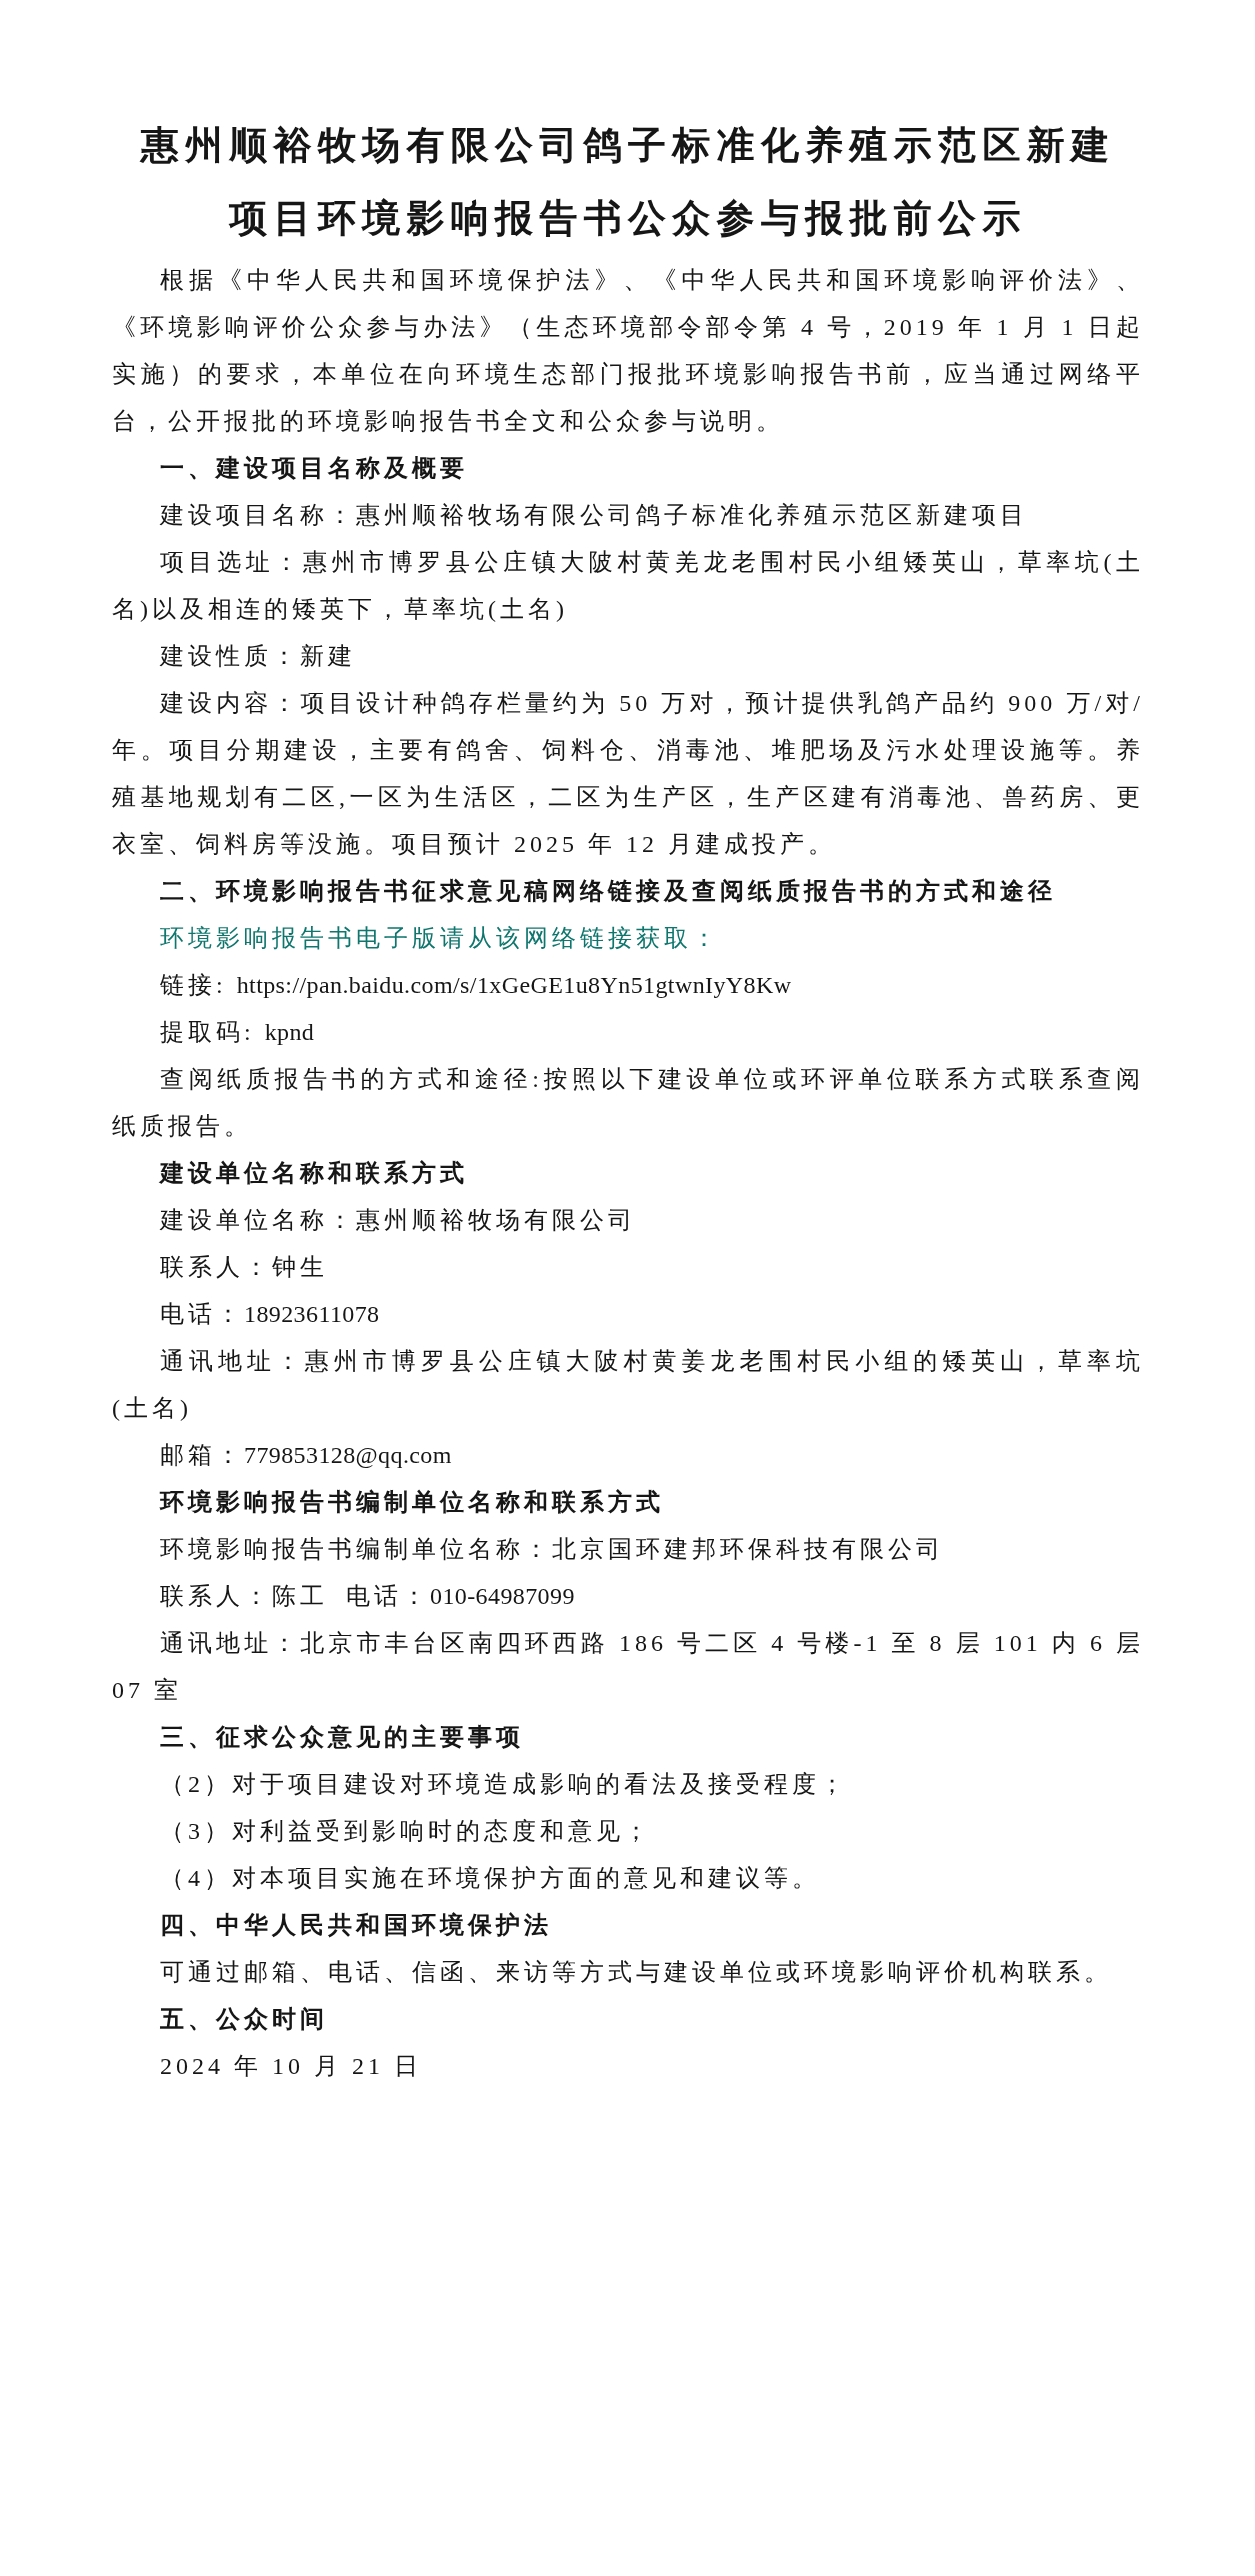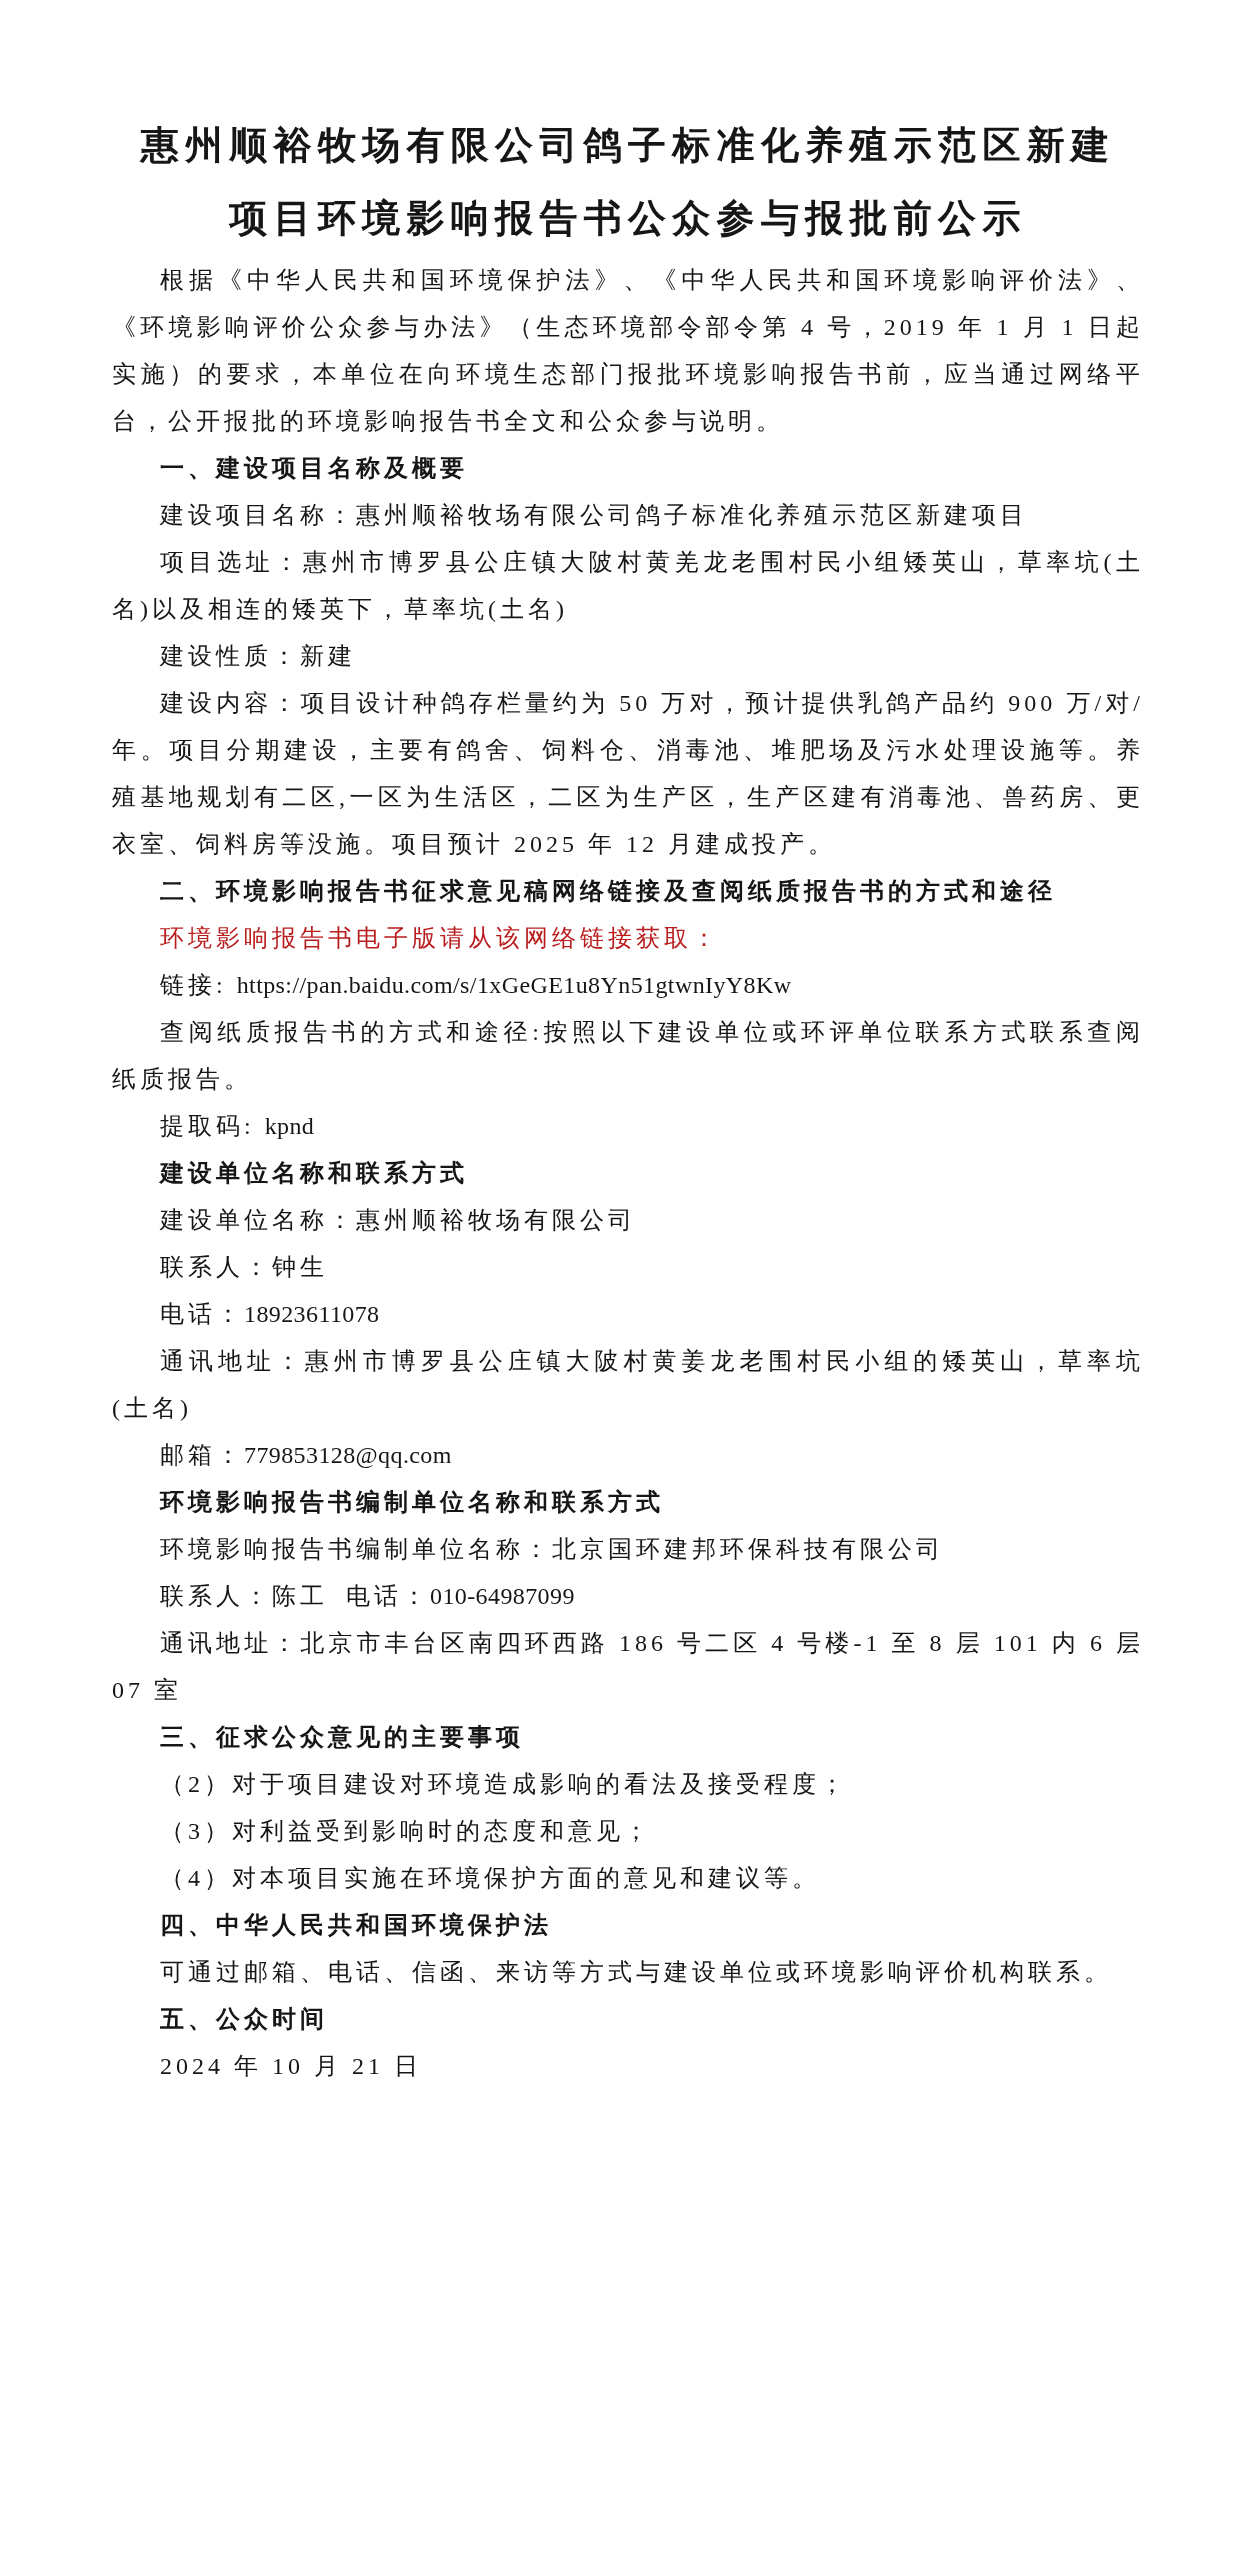--- a/index.html
+++ b/index.html
@@ -31,21 +31,21 @@
     margin: 0;
     font-size: 24px;
     line-height: 47px;
     letter-spacing: 4px;
     text-indent: 2em;
     text-align: justify;
     font-weight: 400;
     font-family: Liberation Serif, serif;
   }
   .heading { font-weight: 700; }
-  .muted { color: #b91c1c; }
+  .muted { color: #0f766e; }
   .lat { letter-spacing: 0.4px; }
   .gap { margin-right: 18px; }
   .footer {
     margin-top: 174px;
     padding-right: 131px;
     text-align: center;
     font-size: 24px;
     line-height: 52px;
     letter-spacing: 4px;
   }
@@ -65,22 +65,22 @@
 
   <h2 class="heading">一、建设项目名称及概要</h2>
   <p class="para">建设项目名称：惠州顺裕牧场有限公司鸽子标准化养殖示范区新建项目</p>
   <p class="para">项目选址：惠州市博罗县公庄镇大陂村黄羌龙老围村民小组矮英山，草率坑(土名)以及相连的矮英下，草率坑(土名)</p>
   <p class="para">建设性质：新建</p>
   <p class="para">建设内容：项目设计种鸽存栏量约为 50 万对，预计提供乳鸽产品约 900 万/对/年。项目分期建设，主要有鸽舍、饲料仓、消毒池、堆肥场及污水处理设施等。养殖基地规划有二区,一区为生活区，二区为生产区，生产区建有消毒池、兽药房、更衣室、饲料房等没施。项目预计 2025 年 12 月建成投产。</p>
 
   <h2 class="heading">二、环境影响报告书征求意见稿网络链接及查阅纸质报告书的方式和途径</h2>
   <p class="para muted">环境影响报告书电子版请从该网络链接获取：</p>
   <p class="para"><span>链接: </span><span class="lat">https://pan.baidu.com/s/1xGeGE1u8Yn51gtwnIyY8Kw</span></p>
+  <p class="para"><span>提取码: </span><span class="lat">kpnd</span></p>
   <p class="para">查阅纸质报告书的方式和途径:按照以下建设单位或环评单位联系方式联系查阅纸质报告。</p>
-  <p class="para"><span>提取码: </span><span class="lat">kpnd</span></p>
 
   <h2 class="heading">建设单位名称和联系方式</h2>
   <p class="para">建设单位名称：惠州顺裕牧场有限公司</p>
   <p class="para">联系人：钟生</p>
   <p class="para"><span>电话：</span><span class="lat">18923611078</span></p>
   <p class="para">通讯地址：惠州市博罗县公庄镇大陂村黄姜龙老围村民小组的矮英山，草率坑(土名)</p>
   <p class="para"><span>邮箱：</span><span class="lat">779853128@qq.com</span></p>
 
   <h2 class="heading">环境影响报告书编制单位名称和联系方式</h2>
   <p class="para">环境影响报告书编制单位名称：北京国环建邦环保科技有限公司</p>

